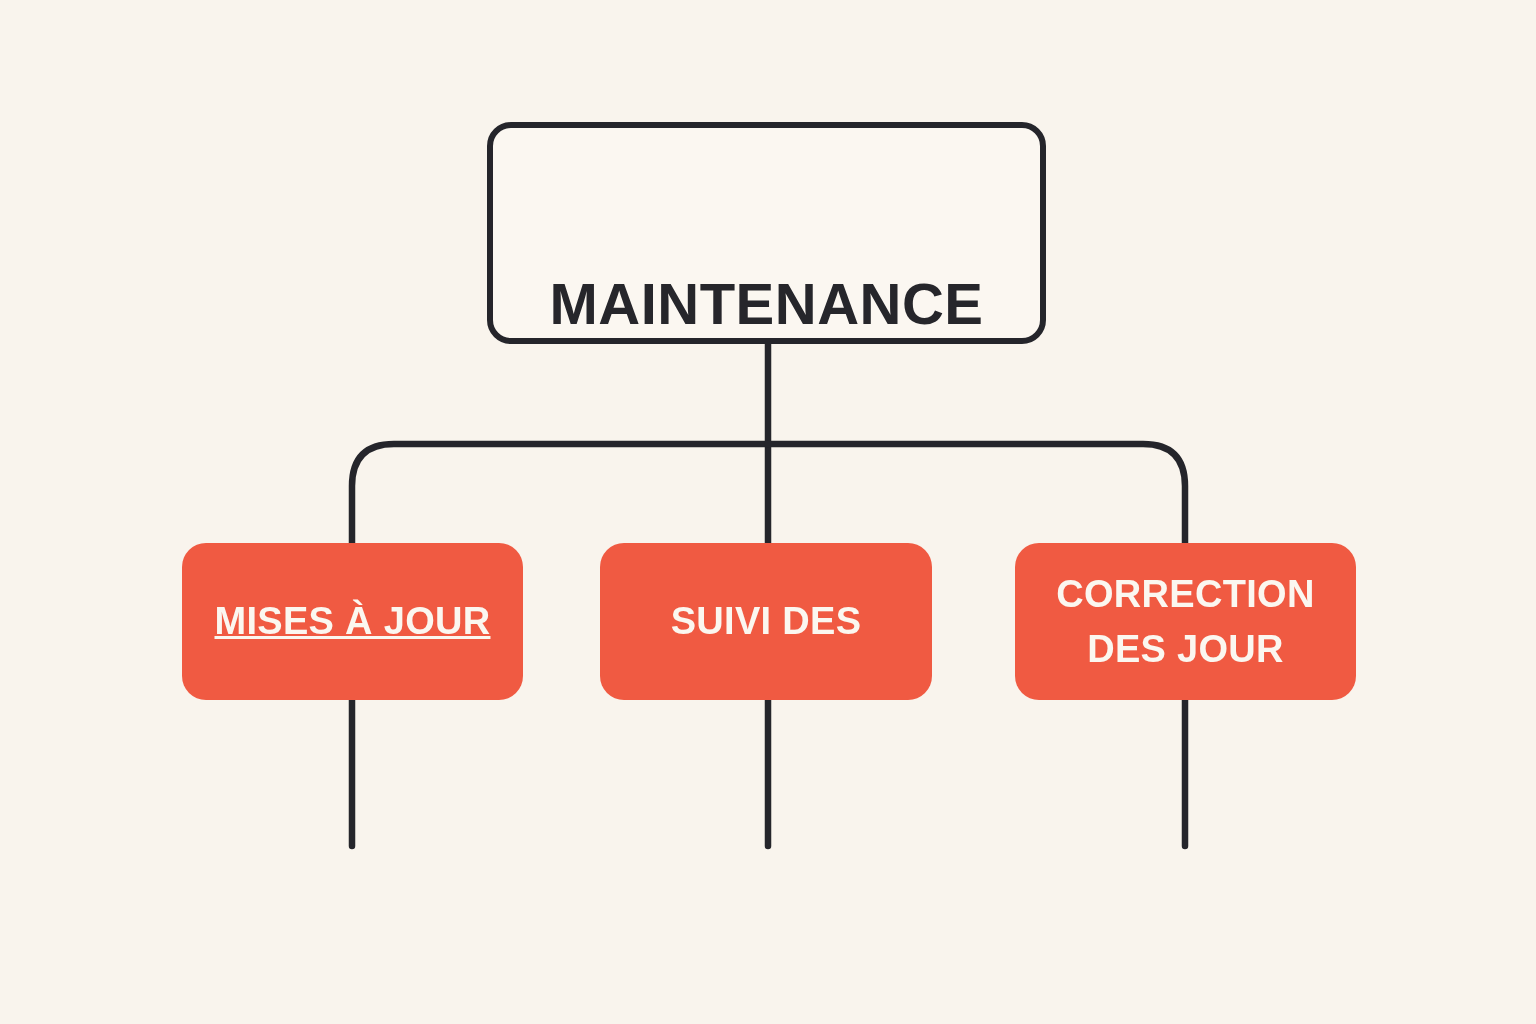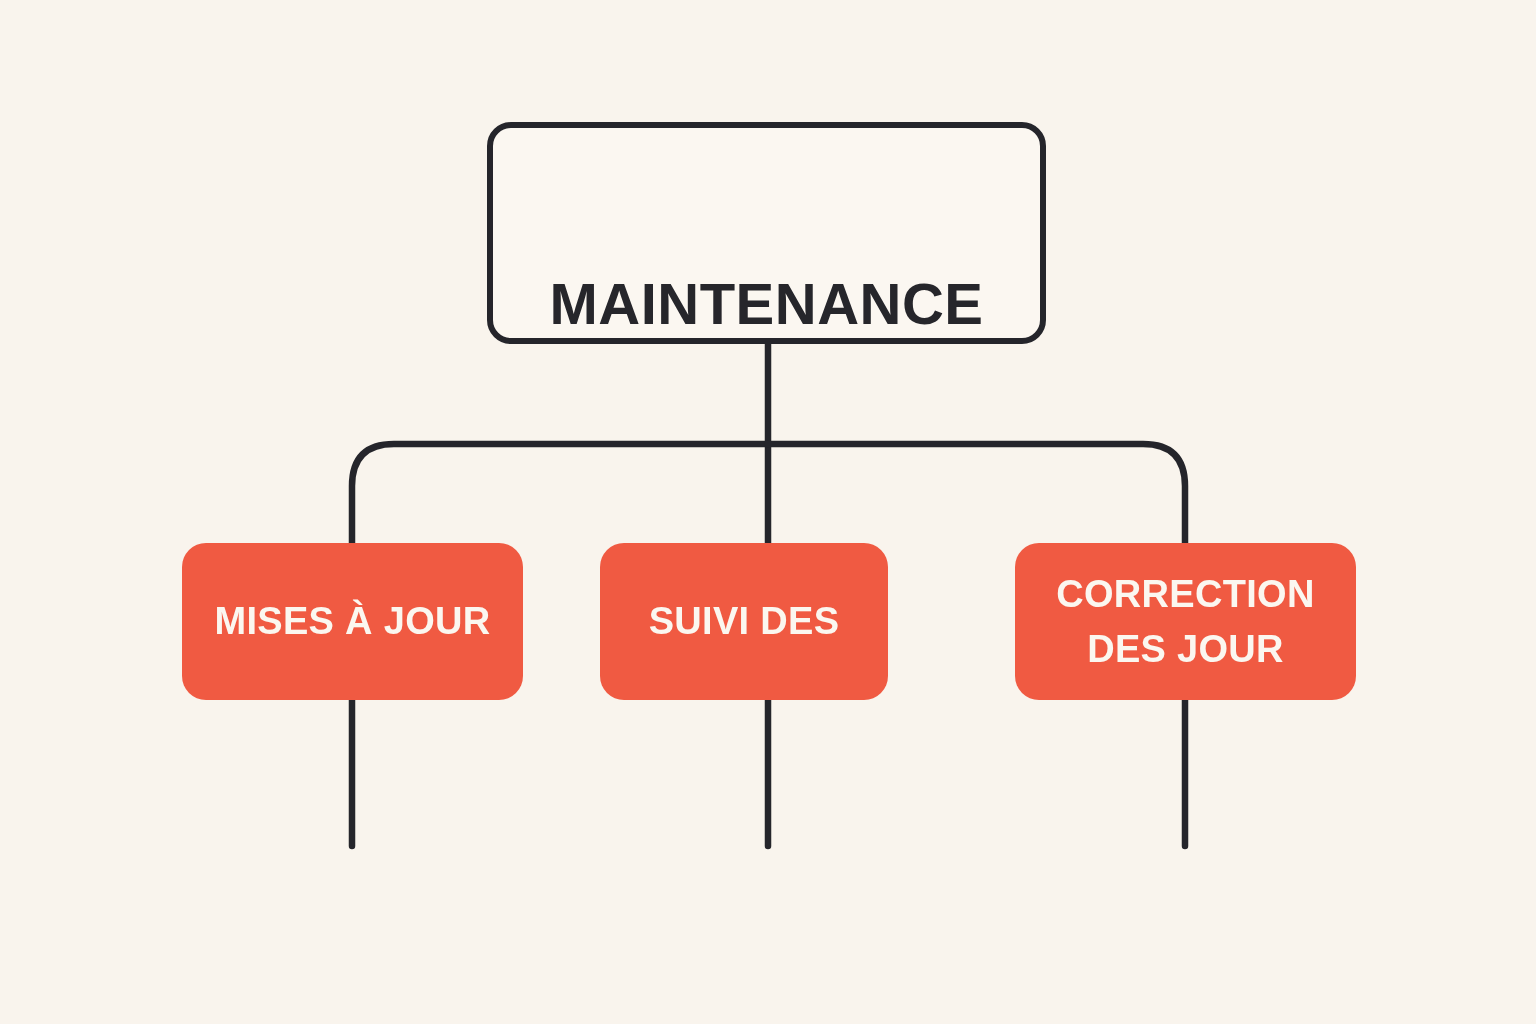--- a/index.html
+++ b/index.html
@@ -64,22 +64,22 @@
   .child-node {
     top: 543px;
     height: 157px;
     background: var(--accent);
     border-radius: 24px;
     color: var(--text-light);
     font-size: 38px;
     line-height: 55px;
     letter-spacing: 0.3px;
   }
-  .child-0 { left: 182px;  width: 341px; }
-  .child-1 { left: 600px;  width: 288px; gap: 24px; }
+  .child-0 { left: 182px;  width: 341px; text-decoration: underline; }
+  .child-1 { left: 600px;  width: 332px; gap: 24px; }
   .child-2 { left: 1015px; width: 341px; }
   .node-line { display: block; white-space: nowrap; }
 </style>
 </head>
 <body>
 
 <div class="canvas">
 
   <svg class="connector-svg" viewBox="0 0 1536 1024" xmlns="http://www.w3.org/2000/svg" aria-hidden="true">
 

